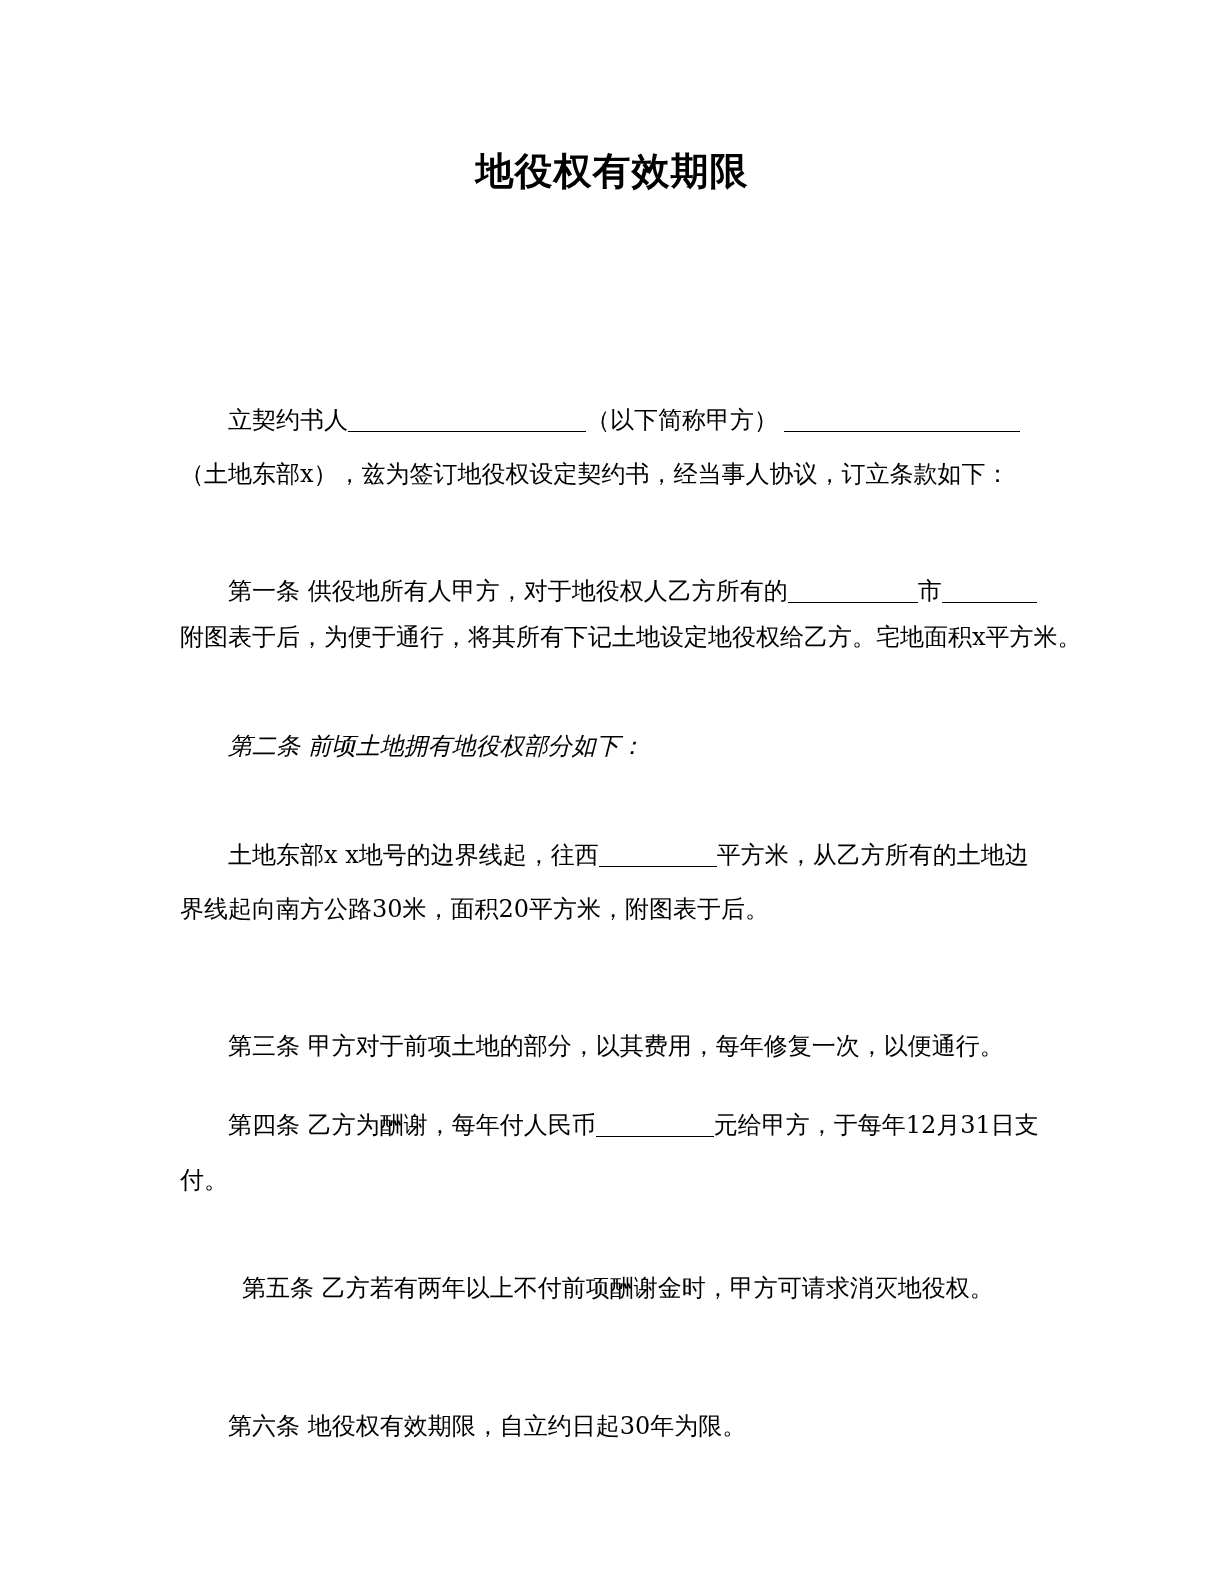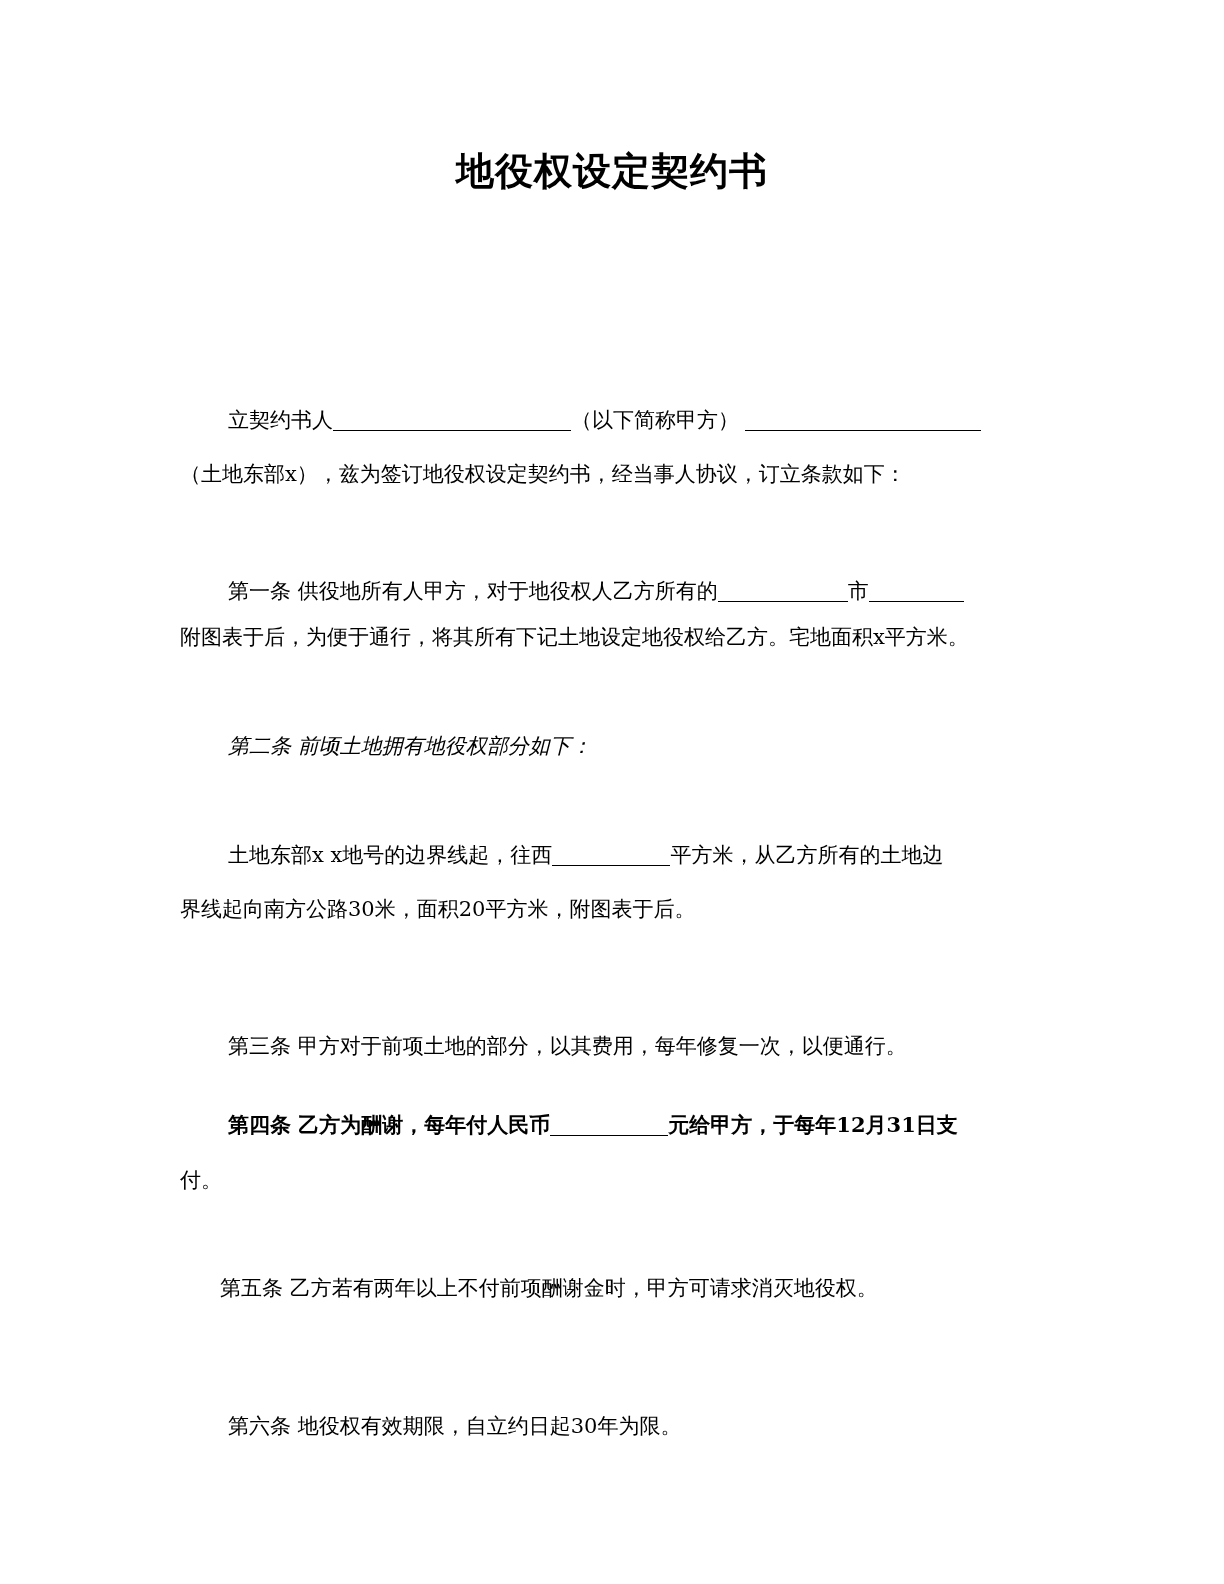--- a/index.html
+++ b/index.html
@@ -7,55 +7,55 @@
       width: 1224px; height: 1584px; position: relative; overflow: hidden;
       font-family: "DejaVu Serif", "Liberation Serif", serif;
       color: #000000;
     }
     .title {
       position: absolute; left: 0; width: 1224px; top: 146px;
       text-align: center; font-family: "DejaVu Sans", "Liberation Sans", sans-serif;
       font-weight: bold; font-size: 38px; line-height: 50px; letter-spacing: 1px;
     }
     .line {
-      position: absolute; font-size: 21px; line-height: 30px; white-space: nowrap;
+      position: absolute; font-size: 24px; line-height: 30px; white-space: nowrap;
     }
     .blank {
       display: inline-block; border-bottom: 1.5px solid #000; height: 22px;
       vertical-align: baseline; margin-bottom: -4px;
     }
   </style>
 </head>
 <body>
 
 <div>
 
-  <div class="title">地役权设定契约书</div>
+  <div class="title">地役权有效期限</div>
 
   <div class="line" style="left:228px; top:405px;">
     <span>立契约书人</span><span class="blank" style="width:238px;"></span><span>（以下简称甲方）</span><span class="blank" style="width:236px; margin-left:6px;"></span>
   </div>
   <div class="line" style="left:180px; top:459px;">（土地东部x），兹为签订地役权设定契约书，经当事人协议，订立条款如下：</div>
 
   <div class="line" style="left:228px; top:568px;margin-top:8px;">
     <span>第一条 供役地所有人甲方，对于地役权人乙方所有的</span><span class="blank" style="width:130px;"></span><span>市</span><span class="blank" style="width:95px;"></span>
   </div>
   <div class="line" style="left:180px; top:622px;">附图表于后，为便于通行，将其所有下记土地设定地役权给乙方。宅地面积x平方米。</div>
 
   <div class="line" style="left:228px; top:731px;font-style:italic;">第二条 前顷土地拥有地役权部分如下：</div>
 
   <div class="line" style="left:228px; top:840px;">
     <span>土地东部x x地号的边界线起，往西</span><span class="blank" style="width:118px;"></span><span>平方米，从乙方所有的土地边</span>
   </div>
   <div class="line" style="left:180px; top:894px;text-align:center;">界线起向南方公路30米，面积20平方米，附图表于后。</div>
 
   <div class="line" style="left:228px; top:1003px;margin-top:28px;">第三条 甲方对于前项土地的部分，以其费用，每年修复一次，以便通行。</div>
 
-  <div class="line" style="left:228px; top:1110px;font-weight:bold;">
+  <div class="line" style="left:228px; top:1110px;">
     <span>第四条 乙方为酬谢，每年付人民币</span><span class="blank" style="width:118px;"></span><span>元给甲方，于每年12月31日支</span>
   </div>
   <div class="line" style="left:180px; top:1165px;">付。</div>
 
-  <div class="line" style="left:220px; top:1273px;">第五条 乙方若有两年以上不付前项酬谢金时，甲方可请求消灭地役权。</div>
+  <div class="line" style="left:242px; top:1273px;">第五条 乙方若有两年以上不付前项酬谢金时，甲方可请求消灭地役权。</div>
 
   <div class="line" style="left:228px; top:1381px;margin-top:30px;">第六条 地役权有效期限，自立约日起30年为限。</div>
 
 </div>
 
 </body></html>

